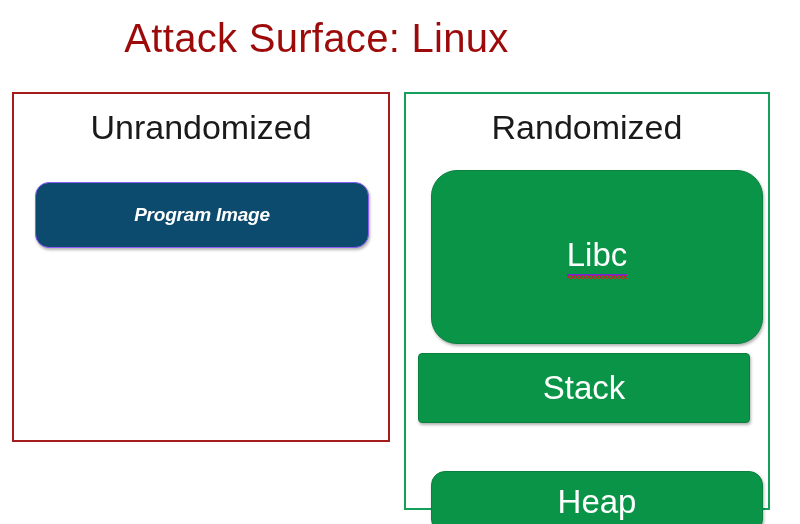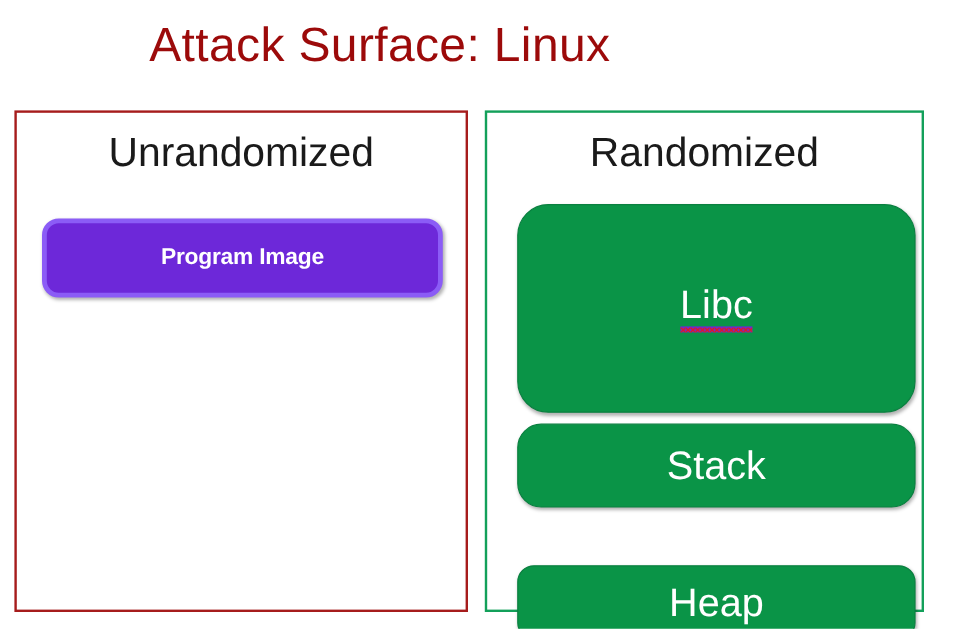--- a/index.html
+++ b/index.html
@@ -35,21 +35,21 @@
   
   .panel {
     position: absolute;
     background: #ffffff;
     box-sizing: border-box;
   }
   .panel-unrandomized {
     left: 12px;
     top: 92px;
     width: 378px;
-    height: 418px;
+    height: 350px;
     border: 2px solid #A61C1C;
   }
   .panel-randomized {
     left: 404px;
     top: 92px;
     width: 366px;
     height: 418px;
     border: 2px solid #13A05A;
   }
 
@@ -73,22 +73,23 @@
     border-radius: 16px;
     display: flex;
     align-items: center;
     justify-content: center;
     color: #ffffff;
     text-align: center;
     box-shadow: 1px 2px 3px rgba(0,0,0,0.30);
   }
 
   .region-red {
-    background: #6d28d9;
-    border: 4px solid #8b5cf6;
+    background: #0c4a6e;
+    border: 1px solid #8b5cf6;
+    font-style: italic;
   }
   .region-green {
     background: #0A9447;
     border: 1px solid #0a8040;
   }
 
   
   .region-program-image {
     left: 21px;
     top: 88px;
@@ -103,42 +104,42 @@
   
   .region-libc {
     left: 25px;
     top: 76px;
     width: 332px;
     height: 174px;
     border-radius: 26px;
     font-size: 33px;
   }
   .region-stack {
-    left: 25px;
+    left: 12px;
     top: 259px;
     width: 332px;
     height: 70px;
-    border-radius: 20px;
+    border-radius: 4px;
     font-size: 33px;
   }
   .region-heap {
     left: 25px;
     top: 339px;
     width: 332px;
     height: 62px;
     border-radius: 14px;
     font-size: 33px;
     margin-top: 38px;
   }
 
   
   .label-misspelled {
     position: relative;
     display: inline-block;
-    border-bottom: 5px solid #6d28d9;
+    border-bottom: 2px solid #6d28d9;
     padding-bottom: 1px;
     line-height: 1.05;
   }
   .squiggle {
     position: absolute;
     left: 0;
     right: 0;
     bottom: -5px;
     height: 4px;
     background-image:

